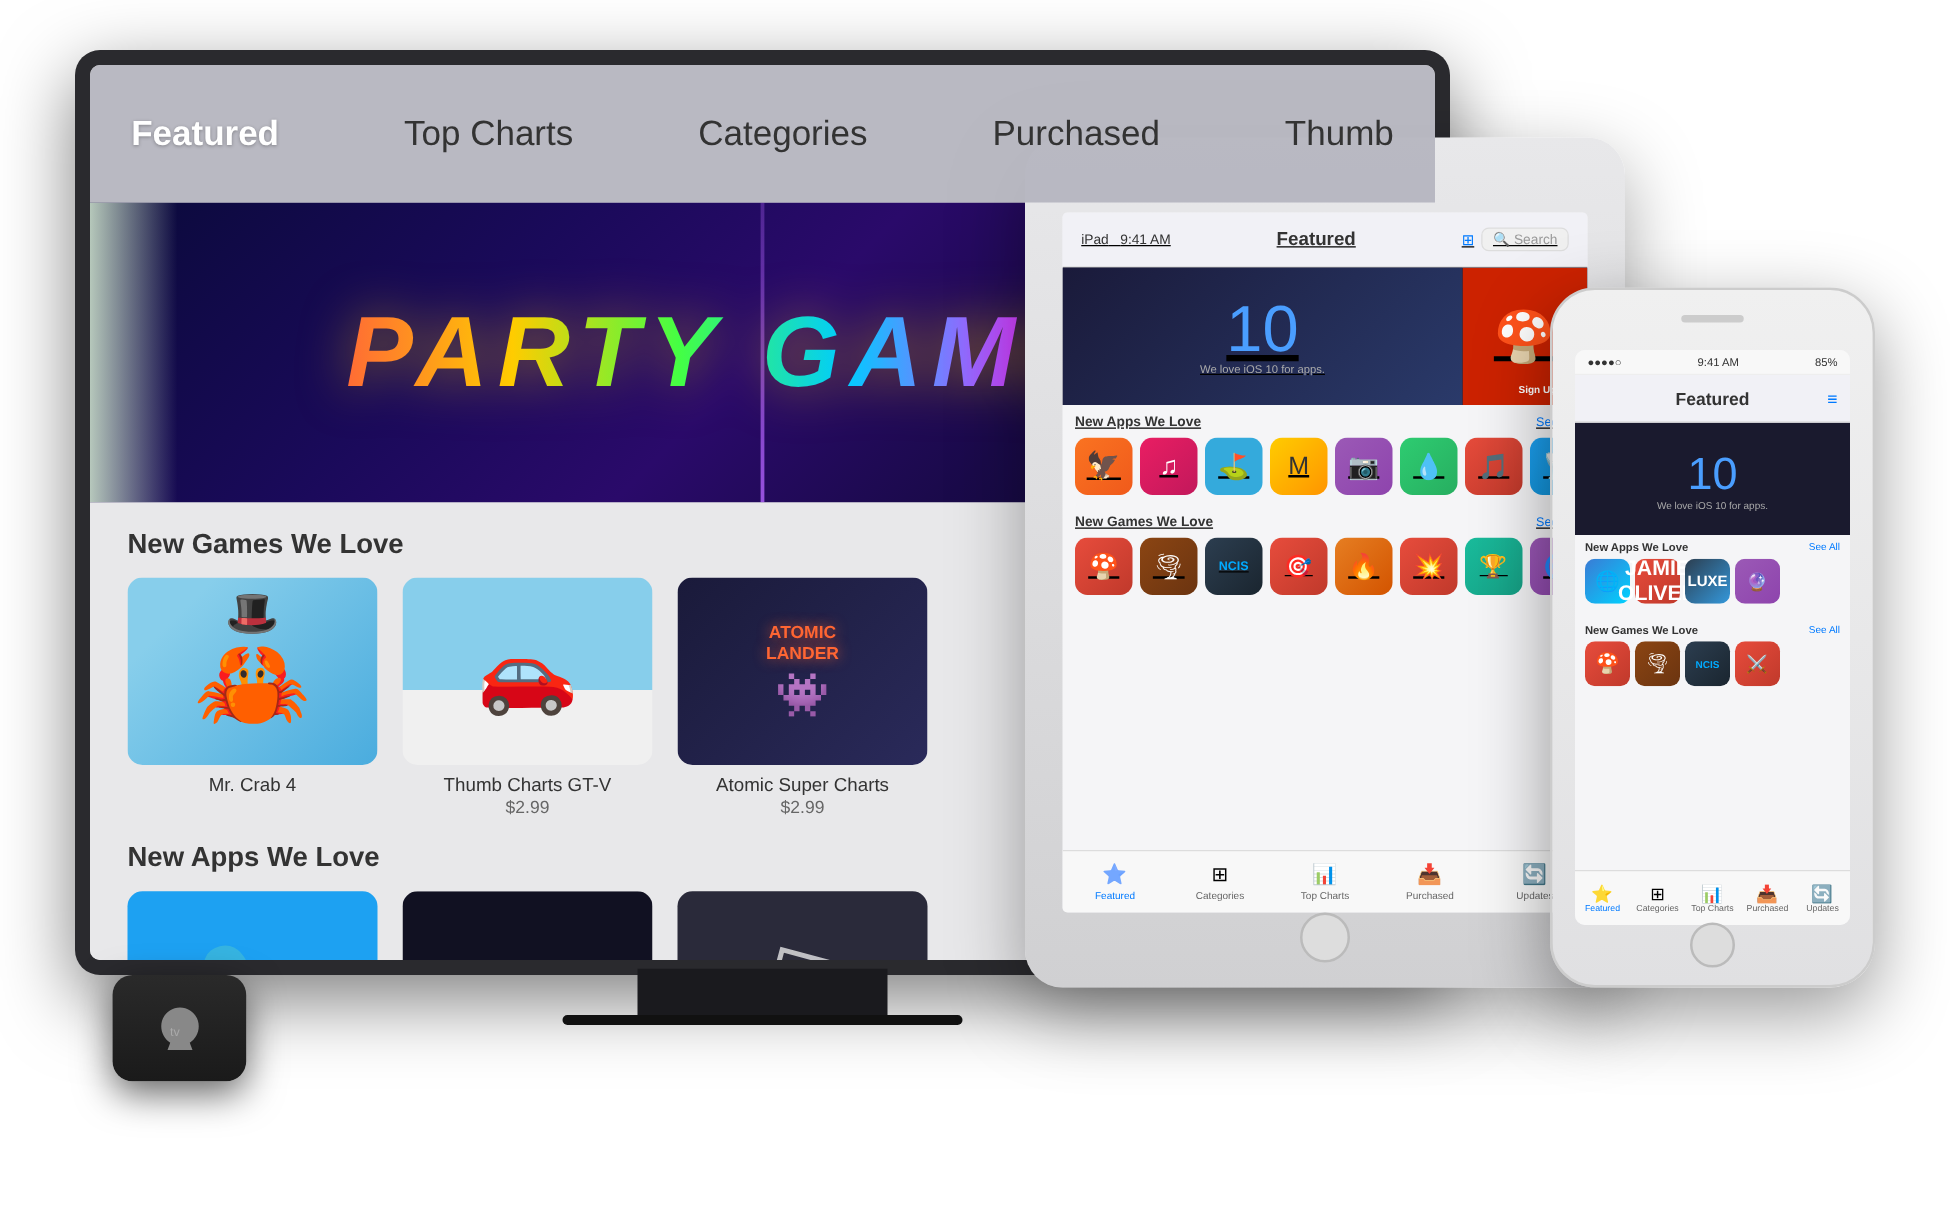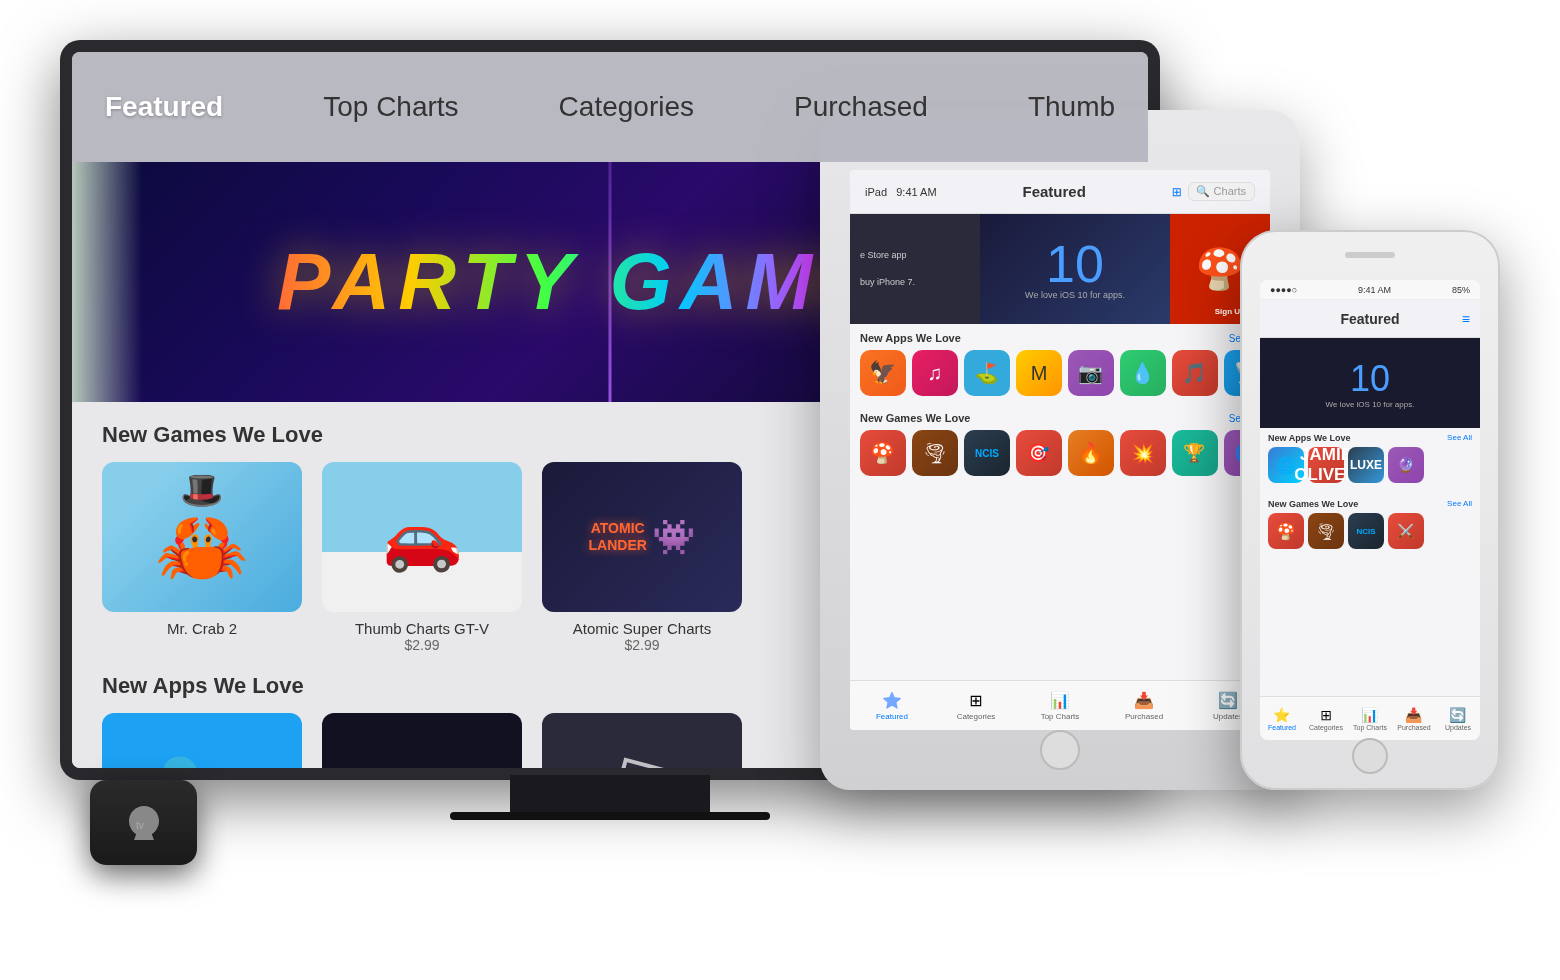--- a/index.html
+++ b/index.html
@@ -262,20 +262,21 @@
       justify-content: center;
     }
 
     .ipad-screen {
       width: 420px;
       height: 560px;
       background: #f5f5f7;
       border-radius: 4px;
       overflow: hidden;
       position: relative;
+      text-decoration: underline;
     }
 
     .ipad-home-button {
       position: absolute;
       bottom: 20px;
       left: 50%;
       transform: translateX(-50%);
       width: 40px;
       height: 40px;
       border-radius: 50%;
@@ -632,21 +633,21 @@
     }
 
     
     .atomic-lander-art {
       width: 100%;
       height: 100%;
       background: linear-gradient(135deg, #1a1a3a 0%, #2a2a5a 100%);
       display: flex;
       align-items: center;
       justify-content: center;
-      flex-direction: row;
+      flex-direction: column;
       gap: 5px;
     }
 
     .atomic-title {
       color: #ff6633;
       font-size: 14px;
       font-weight: 900;
       text-align: center;
       line-height: 1.2;
       text-shadow: 0 0 10px rgba(255,100,50,0.8);
@@ -755,21 +756,21 @@
         <div class="game-row">
           <div class="game-card">
             <div class="game-thumb">
               <div class="crab-art">
                 <div style="position:relative;display:flex;align-items:center;justify-content:center;width:100%;height:100%;">
                   <span style="font-size:35px;position:absolute;top:8px;left:50%;transform:translateX(-50%)">🎩</span>
                   <span style="font-size:75px;margin-top:20px">🦀</span>
                 </div>
               </div>
             </div>
-            <div class="game-title">Mr. Crab 2</div>
+            <div class="game-title">Mr. Crab 4</div>
           </div>
           <div class="game-card">
             <div class="game-thumb">
               <div class="car-art">
                 <span class="car-emoji">🚗</span>
               </div>
             </div>
             <div class="game-title">Thumb Charts GT-V</div>
             <div class="game-price">$2.99</div>
           </div>
@@ -824,28 +825,25 @@
 
       <div class="ipad-nav">
         <span class="ipad-status">
           <span>iPad</span>
           &nbsp;
           <span>9:41 AM</span>
         </span>
         <span class="ipad-nav-title">Featured</span>
         <span style="display:flex;gap:6px;align-items:center;">
           <span style="font-size:12px;color:#007aff;">⊞</span>
-          <span style="font-size:11px;color:#999;background:#f0f0f0;padding:2px 8px;border-radius:6px;border:1px solid #ddd;">🔍 Charts</span>
+          <span style="font-size:11px;color:#999;background:#f0f0f0;padding:2px 8px;border-radius:6px;border:1px solid #ddd;">🔍 Search</span>
         </span>
       </div>
 
       <div class="ipad-hero">
-        <div class="ipad-hero-left">
-          <div class="ipad-hero-left-text">e Store app<br><br>buy iPhone 7.</div>
-        </div>
         <div class="ipad-hero-center">
           <div class="ios10-number">10</div>
           <div class="ios10-subtitle">We love iOS 10 for apps.</div>
         </div>
         <div class="ipad-hero-right">
           <div style="background:#cc2200;width:100%;height:100%;display:flex;align-items:center;justify-content:center;overflow:hidden;position:relative;">
             <span style="font-size:40px;">🍄</span>
             <span style="position:absolute;bottom:8px;right:5px;font-size:8px;color:white;font-weight:600;">Sign Up for L</span>
           </div>
         </div>

